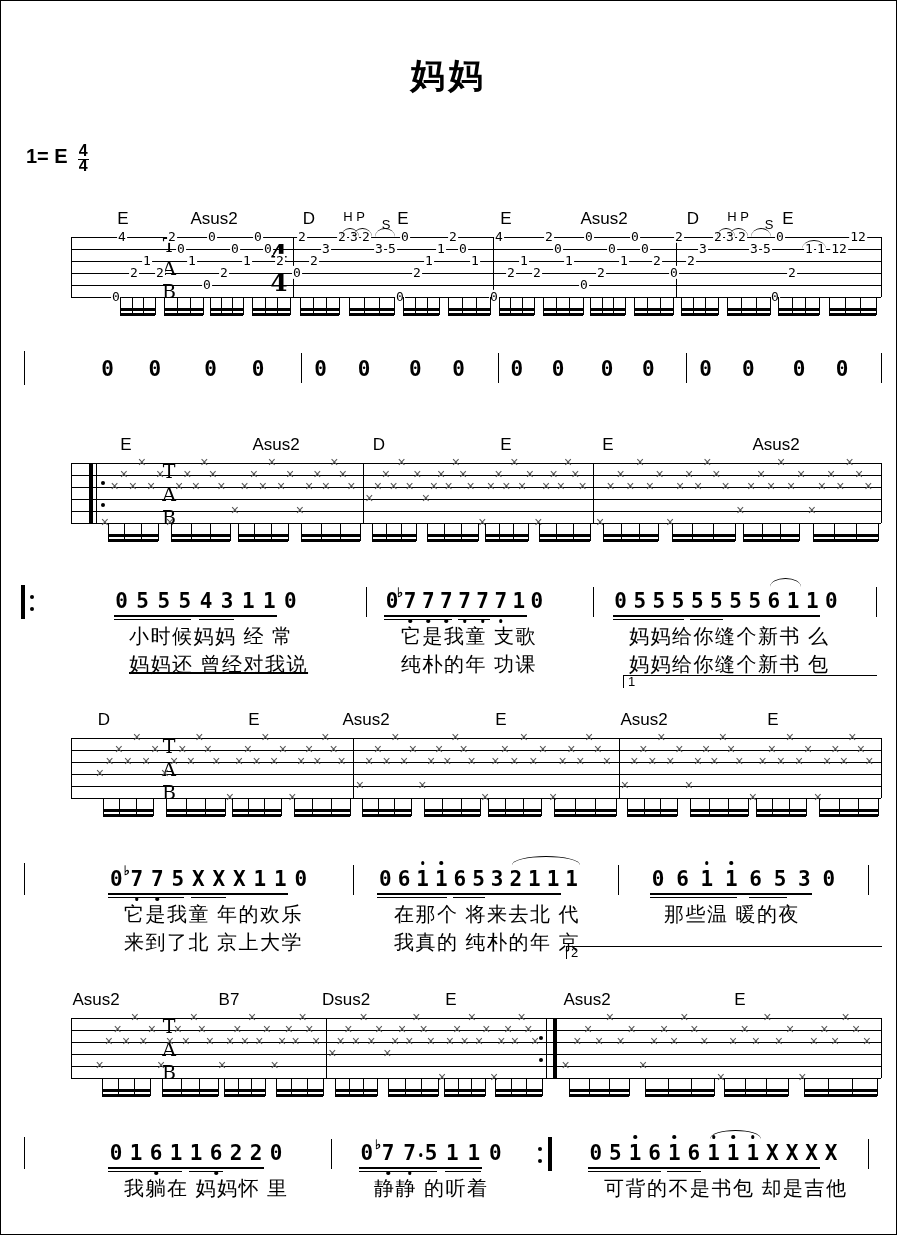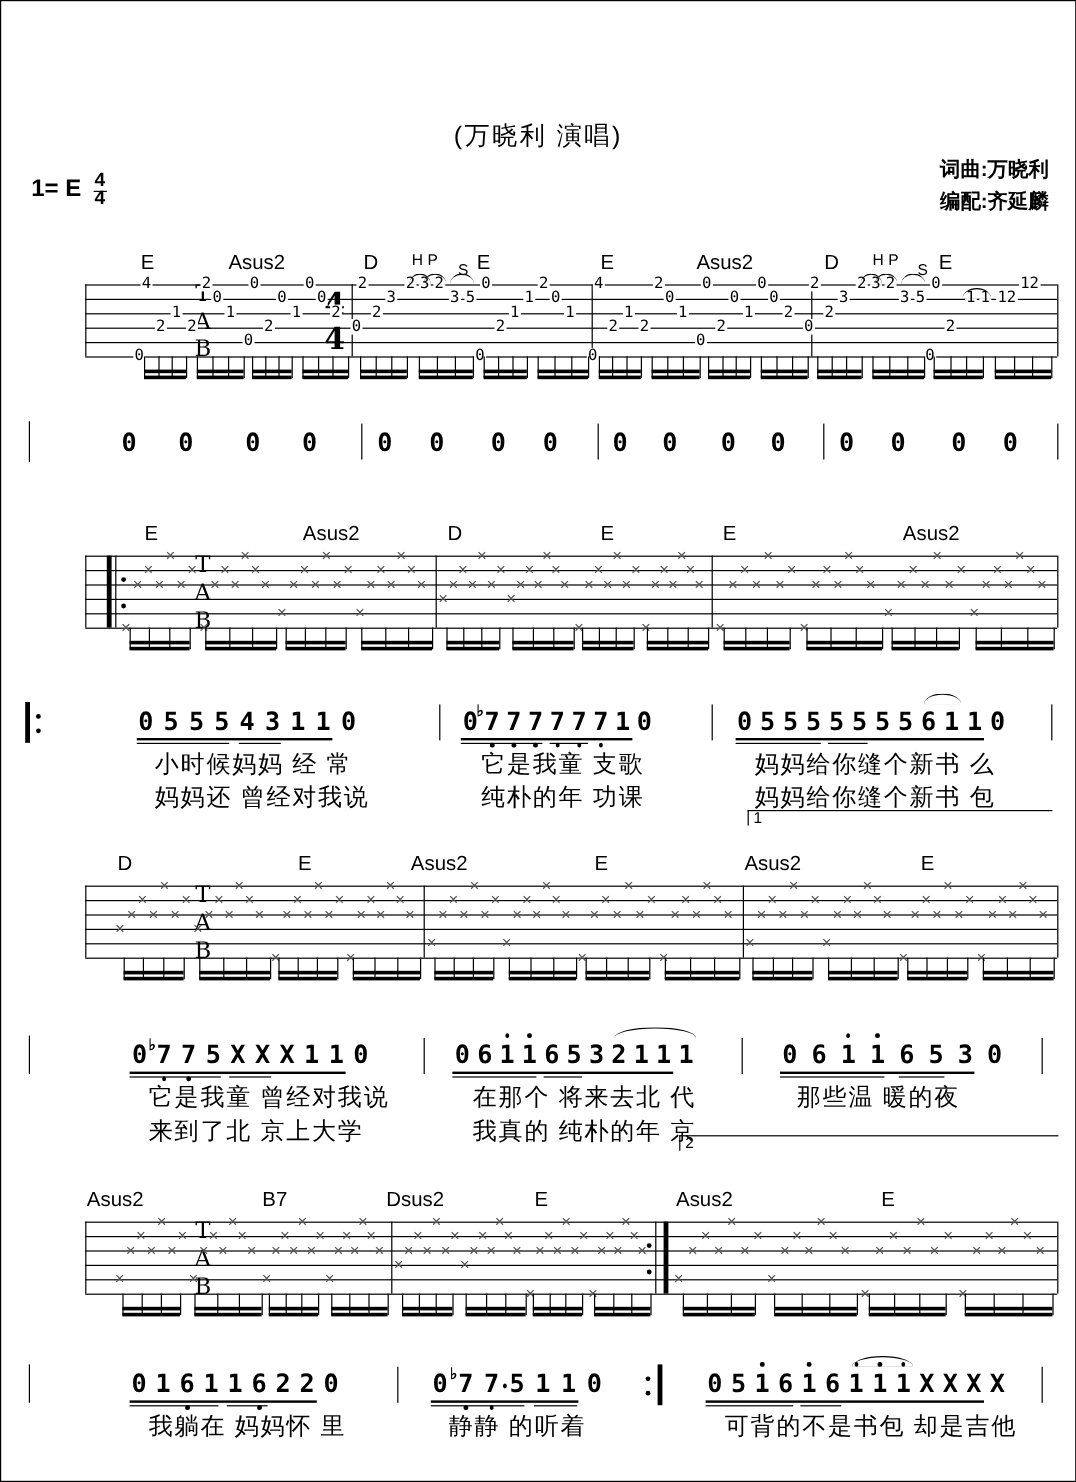--- a/index.html
+++ b/index.html
@@ -31,25 +31,21 @@
   .odot{position:absolute;width:3.5px;height:3.5px;border-radius:50%;background:#000;transform:translateX(-50%);}
   .ul{position:absolute;height:1.5px;background:#000;}
   .lyric{position:absolute;font-size:20px;letter-spacing:1.5px;white-space:nowrap;}
   .volta{position:absolute;border-left:1.5px solid #000;border-top:1.5px solid #000;height:12px;}
   .volta span{position:absolute;left:4px;top:-2px;font-size:13px;}
 </style>
 </head>
 <body>
 
 <div id="sheet">
-  <div class="subtitle">(万晓利 演唱)</div>
-  <div class="credits">
-    <div>词曲:万晓利</div>
-    <div>编配:齐延麟</div>
-  </div>
+  <div class="title">妈妈</div>
   <div class="keysig">
     <span>1= E</span><span class="frac"><span class="tn">4</span><br><span>4</span></span>
   </div>
   <div id="score">
       <div class="hline" style="left: 70px; top: 236px; width: 810px;"></div>
       <div class="hline" style="left: 70px; top: 248px; width: 810px;"></div>
       <div class="hline" style="left: 70px; top: 260px; width: 810px;"></div>
       <div class="hline" style="left: 70px; top: 272px; width: 810px;"></div>
       <div class="hline" style="left: 70px; top: 284px; width: 810px;"></div>
       <div class="hline" style="left: 70px; top: 296px; width: 810px;"></div>
@@ -802,21 +798,21 @@
       <div class="vnote" style="left: 183.889px; top: 588px;">5</div>
       <div class="vnote" style="left: 205px; top: 588px;">4</div>
       <div class="vnote" style="left: 226.111px; top: 588px;">3</div>
       <div class="vnote" style="left: 247.222px; top: 588px;">1</div>
       <div class="vnote" style="left: 268.333px; top: 588px;">1</div>
       <div class="vnote" style="left: 289.444px; top: 588px;">0</div>
       <div class="ul" style="left: 112.556px; top: 614px; width: 163.778px;"></div>
       <div class="ul" style="left: 112.556px; top: 617.5px; width: 77.3333px;"></div>
       <div class="ul" style="left: 198px; top: 617.5px; width: 35.1111px;"></div>
       <div class="lyric" style="left: 128px; top: 622px;">小时候妈妈 经 常</div>
-      <div class="lyric" style="left: 128px; top: 650px;">妈妈还 曾经对我说</div>
+      <div class="lyric" style="left: 128px; top: 650px; text-decoration: underline;">妈妈还 曾经对我说</div>
       <div class="vnote" style="left: 391.056px; top: 588px;">0</div>
       <div class="vnote" style="left: 409.167px; top: 588px;">7</div>
       <div class="flatmark" style="left: 399.167px; top: 585px;">♭</div>
       <div class="odot" style="left: 409.167px; top: 618px;"></div>
       <div class="vnote" style="left: 427.278px; top: 588px;">7</div>
       <div class="odot" style="left: 427.278px; top: 618px;"></div>
       <div class="vnote" style="left: 445.389px; top: 588px;">7</div>
       <div class="odot" style="left: 445.389px; top: 618px;"></div>
       <div class="vnote" style="left: 463.5px; top: 588px;">7</div>
       <div class="odot" style="left: 463.5px; top: 618px;"></div>
@@ -864,21 +860,21 @@
       <div class="vnote" style="left: 176.75px; top: 866px;">5</div>
       <div class="vnote" style="left: 197.25px; top: 866px;">X</div>
       <div class="vnote" style="left: 217.75px; top: 866px;">X</div>
       <div class="vnote" style="left: 238.25px; top: 866px;">X</div>
       <div class="vnote" style="left: 258.75px; top: 866px;">1</div>
       <div class="vnote" style="left: 279.25px; top: 866px;">1</div>
       <div class="vnote" style="left: 299.75px; top: 866px;">0</div>
       <div class="ul" style="left: 107.25px; top: 892px; width: 180px;"></div>
       <div class="ul" style="left: 107.25px; top: 895.5px; width: 75.5px;"></div>
       <div class="ul" style="left: 190.25px; top: 895.5px; width: 34.5px;"></div>
-      <div class="lyric" style="left: 123px; top: 900px;">它是我童 曾经对我说</div>
+      <div class="lyric" style="left: 123px; top: 900px;">它是我童 年的欢乐</div>
       <div class="lyric" style="left: 123px; top: 928px;">来到了北 京上大学</div>
       <div class="vnote" style="left: 384.318px; top: 866px;">0</div>
       <div class="vnote" style="left: 402.955px; top: 866px;">6</div>
       <div class="vnote" style="left: 421.591px; top: 866px;">1</div>
       <div class="odot" style="left: 421.591px; top: 860px;"></div>
       <div class="vnote" style="left: 440.227px; top: 866px;">1</div>
       <div class="odot" style="left: 440.227px; top: 860px;"></div>
       <div class="vnote" style="left: 458.864px; top: 866px;">6</div>
       <div class="vnote" style="left: 477.5px; top: 866px;">5</div>
       <div class="vnote" style="left: 496.136px; top: 866px;">3</div>

